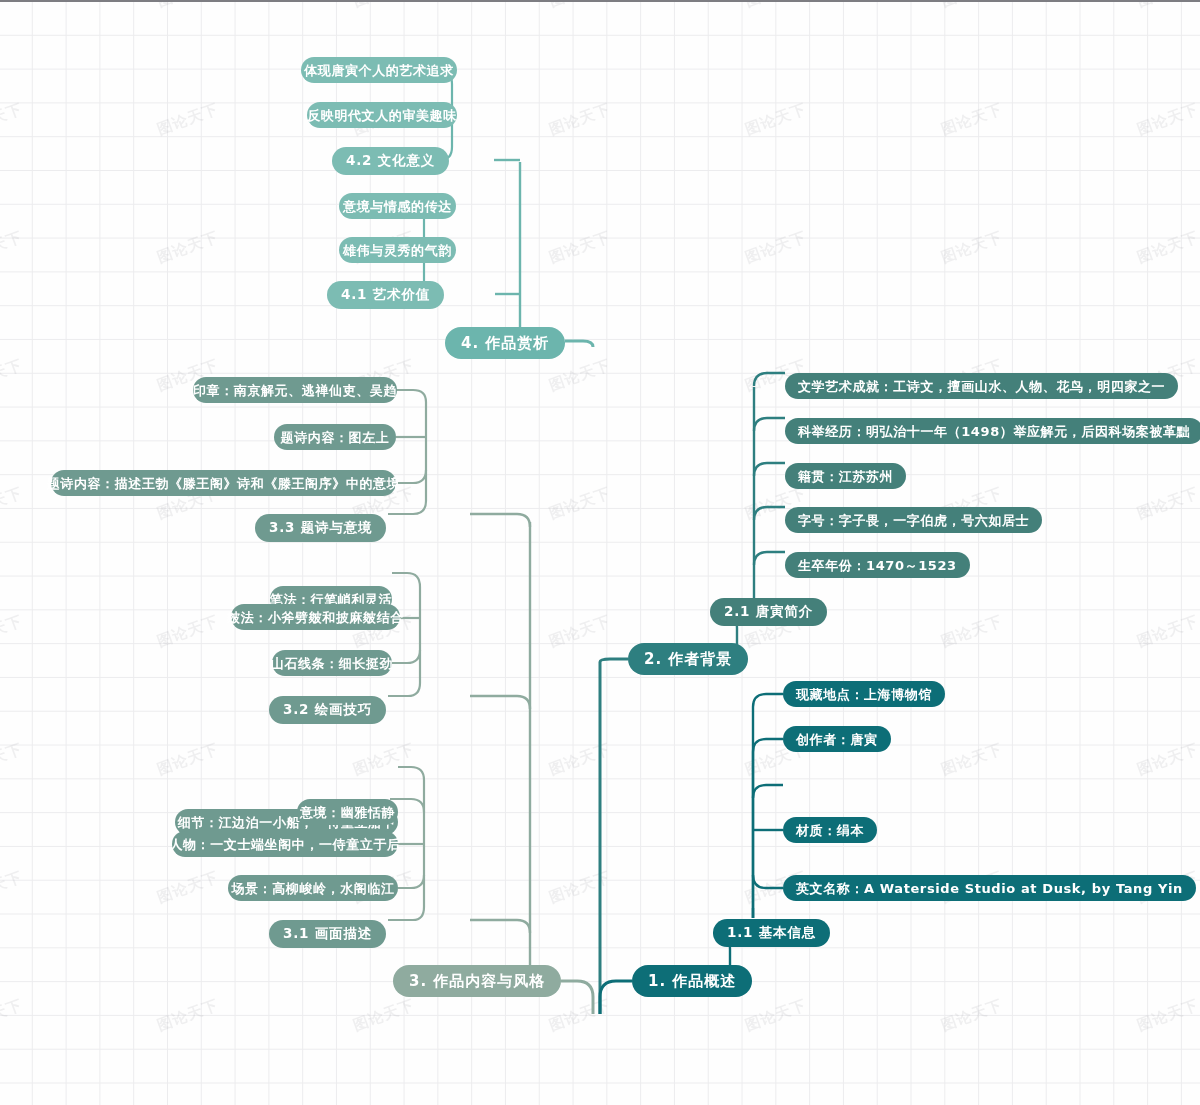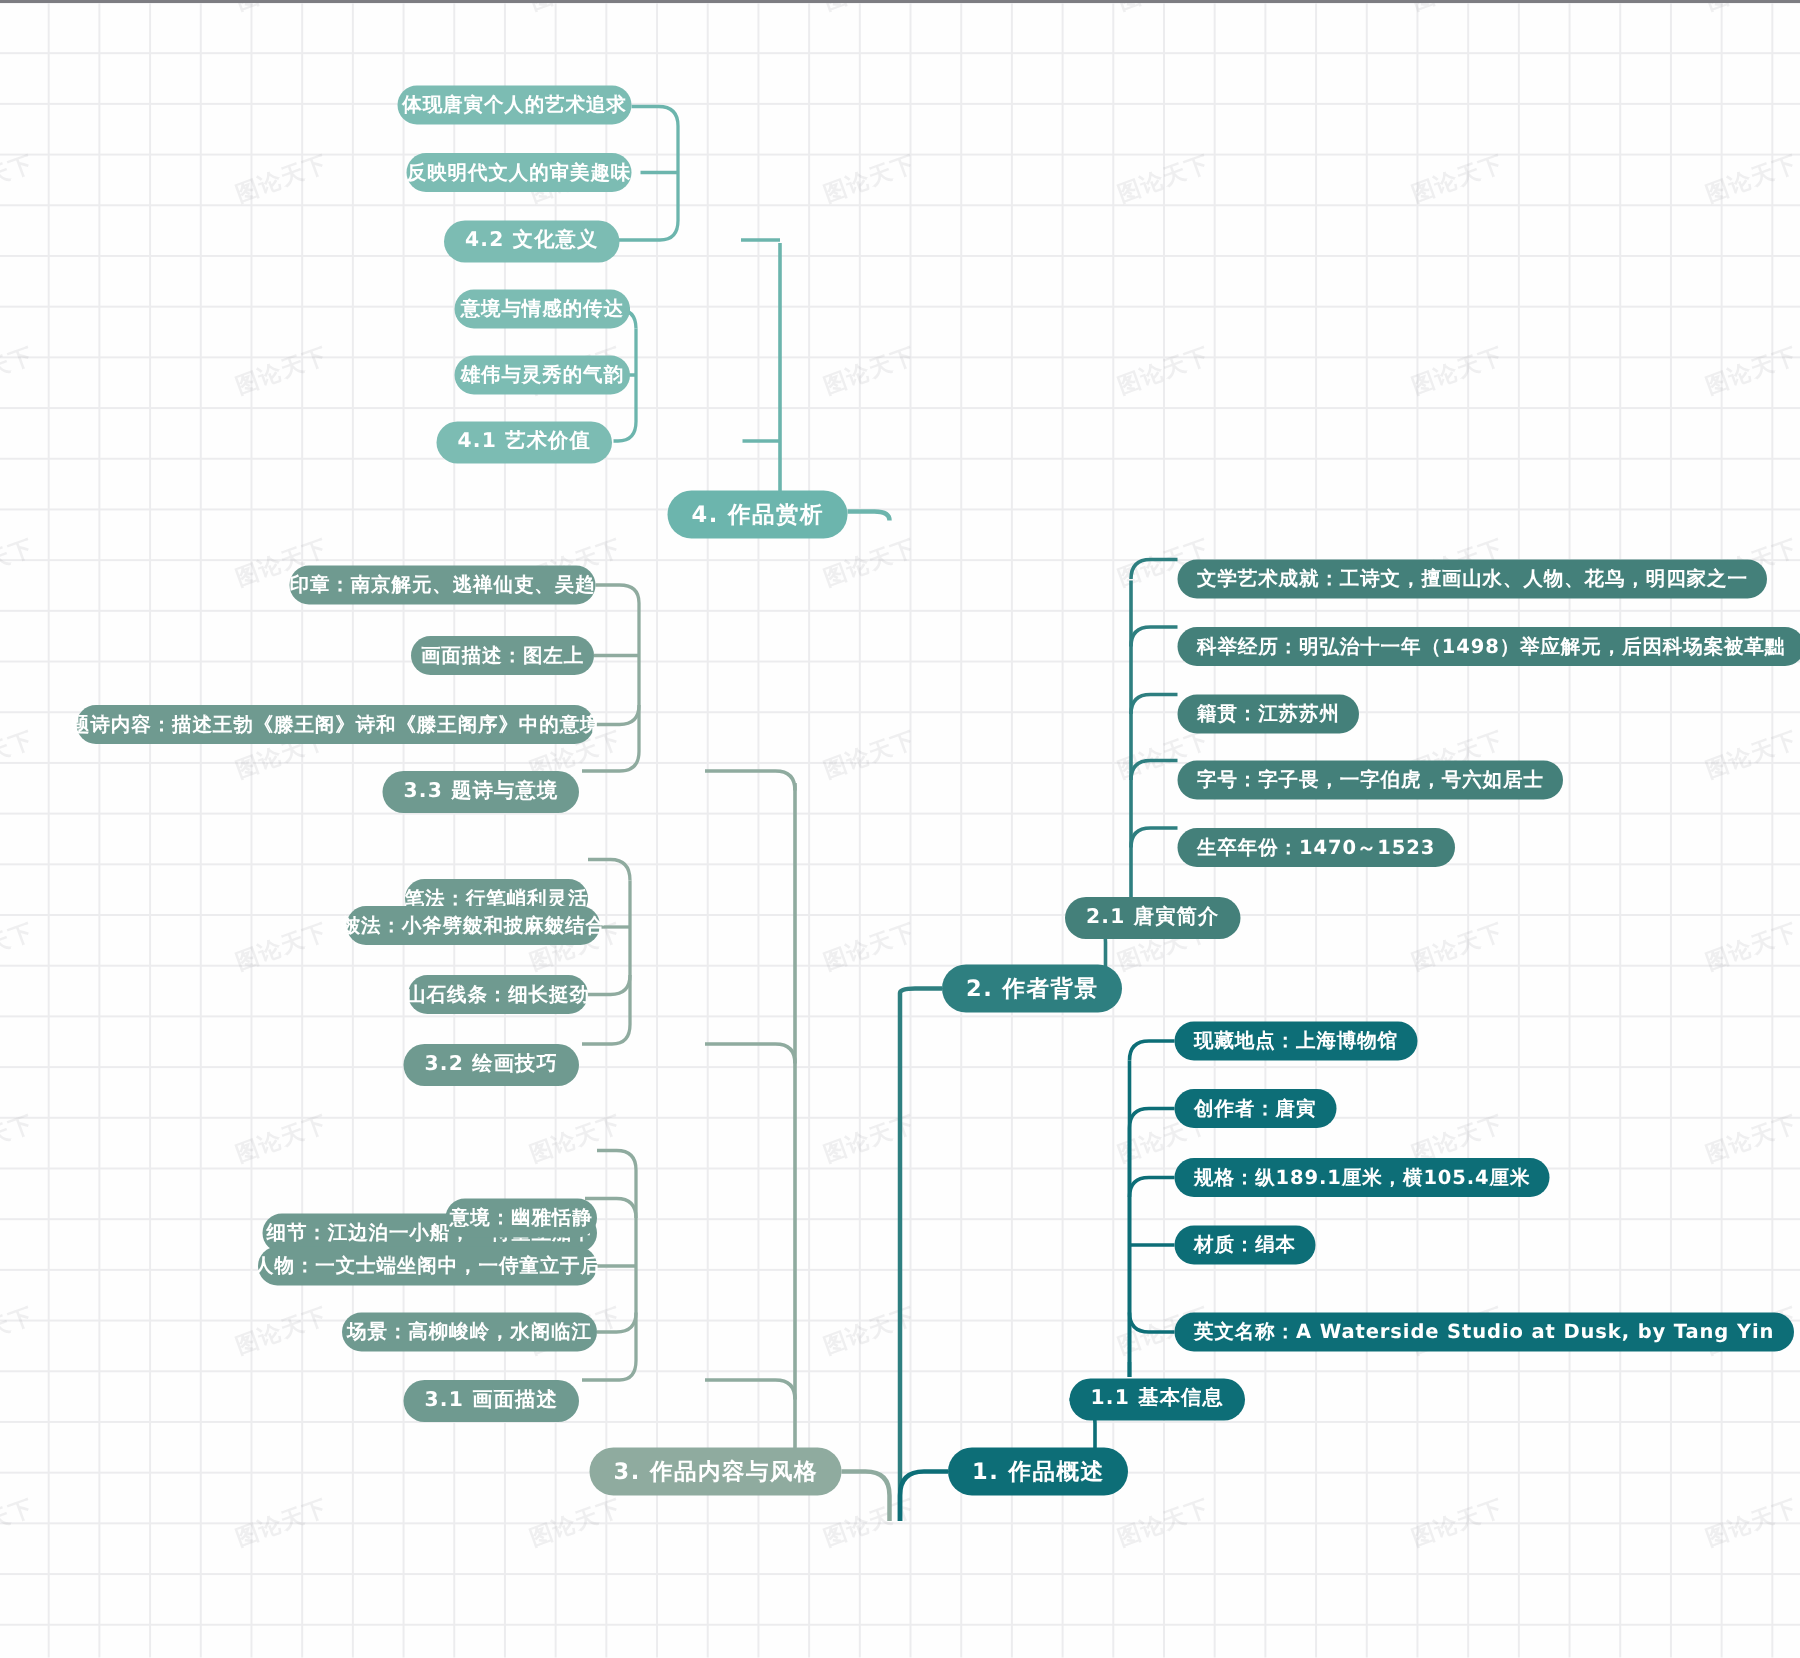--- a/index.html
+++ b/index.html
@@ -80,21 +80,21 @@
     padding:0 13px;
     letter-spacing:.6px;
   }
   
   .c-teal-dark{background:#0d6e77;}
   .c-teal-mid {background:#2e7f80;}
   .c-sage-dark{background:#44807a;}
   .c-sage-lt  {background:#6f9a90;}
   .c-sage-pale{background:#8fab9f;}
   .c-mint     {background:#6cb5ad;}
-  .c-mint-lt  {background:#7cbcb3;}
+  .c-mint-lt  {background:#7cbcb3;margin-left:36px;}
 </style>
 </head>
 <body>
 
 <div id="canvas">
 
   <div id="wm">
       <div class="wm" style="left: -40px; top: -20px;">图论天下</div>
       <div class="wm" style="left: 156px; top: -20px;">图论天下</div>
       <div class="wm" style="left: 352px; top: -20px;">图论天下</div>
@@ -231,21 +231,20 @@
     <path d="M 408 158 L 440 158 Q 452 158 452 145 L 452 82" stroke="#6cb5ad" stroke-width="2.2" fill="none"></path>
     <path d="M 452 82 Q 452 69 439 69 L 421 69" stroke="#6cb5ad" stroke-width="2.2" fill="none"></path>
     <path d="M 452 113 Q 452 113 439 113 L 427 113" stroke="#6cb5ad" stroke-width="2.2" fill="none"></path>
   </svg>
 
 
   <div class="node n-main c-teal-dark" style="left:632px;top:963px;">1. 作品概述</div>
   <div class="node n-sub c-teal-dark" style="left:713px;top:917px;">1.1 基本信息</div>
   <div class="node n-leaf c-teal-dark" style="left:783px;top:679px;">现藏地点：上海博物馆</div>
   <div class="node n-leaf c-teal-dark" style="left:783px;top:724px;">创作者：唐寅</div>
-  <div class="node n-leaf c-teal-dark" style="left:783px;top:770px;">规格：纵189.1厘米，横105.4厘米</div>
   <div class="node n-leaf c-teal-dark" style="left:783px;top:815px;">材质：绢本</div>
   <div class="node n-leaf c-teal-dark" style="left:783px;top:873px;">英文名称：A Waterside Studio at Dusk, by Tang Yin</div>
 
   <div class="node n-main c-teal-mid" style="left:628px;top:641px;">2. 作者背景</div>
   <div class="node n-sub c-sage-dark" style="left:710px;top:596px;">2.1 唐寅简介</div>
   <div class="node n-leaf c-sage-dark" style="left:785px;top:371px;">文学艺术成就：工诗文，擅画山水、人物、花鸟，明四家之一</div>
   <div class="node n-leaf c-sage-dark" style="left:785px;top:416px;">科举经历：明弘治十一年（1498）举应解元，后因科场案被革黜</div>
   <div class="node n-leaf c-sage-dark" style="left:785px;top:461px;">籍贯：江苏苏州</div>
   <div class="node n-leaf c-sage-dark" style="left:785px;top:505px;">字号：字子畏，一字伯虎，号六如居士</div>
   <div class="node n-leaf c-sage-dark" style="left:785px;top:550px;">生卒年份：1470～1523</div>
@@ -258,21 +257,21 @@
   <div class="node n-leaf c-sage-lt" style="left:172px;top:829px;width:226px;">人物：一文士端坐阁中，一侍童立于后</div>
   <div class="node n-leaf c-sage-lt" style="left:228px;top:873px;width:170px;">场景：高柳峻岭，水阁临江</div>
 
   <div class="node n-sub c-sage-lt" style="left: 269px; top: 694px;">3.2 绘画技巧</div>
   <div class="node n-leaf c-sage-lt" style="left:270px;top:584px;width:122px;">笔法：行笔峭利灵活</div>
   <div class="node n-leaf c-sage-lt" style="left:231px;top:602px;width:169px;">皴法：小斧劈皴和披麻皴结合</div>
   <div class="node n-leaf c-sage-lt" style="left:272px;top:648px;width:120px;">山石线条：细长挺劲</div>
 
   <div class="node n-sub c-sage-lt" style="left: 255px; top: 512px;">3.3 题诗与意境</div>
   <div class="node n-leaf c-sage-lt" style="left:193px;top:375px;width:204px;">印章：南京解元、逃禅仙吏、吴趋</div>
-  <div class="node n-leaf c-sage-lt" style="left:274px;top:422px;width:122px;">画面描述：图左上</div>
+  <div class="node n-leaf c-sage-lt" style="left:274px;top:422px;width:122px;">题诗内容：图左上</div>
   <div class="node n-leaf c-sage-lt" style="left:51px;top:468px;width:345px;">题诗内容：描述王勃《滕王阁》诗和《滕王阁序》中的意境</div>
 
   <div class="node n-main c-mint" style="left: 445px; top: 325px; right: auto;">4. 作品赏析</div>
 
   <div class="node n-sub c-mint-lt" style="left: 291px; top: 279px;">4.1 艺术价值</div>
   <div class="node n-leaf c-mint-lt" style="left:303px;top:191px;width:117px;">意境与情感的传达</div>
   <div class="node n-leaf c-mint-lt" style="left:303px;top:235px;width:117px;">雄伟与灵秀的气韵</div>
 
   <div class="node n-sub c-mint-lt" style="left: 296px; top: 145px;">4.2 文化意义</div>
   <div class="node n-leaf c-mint-lt" style="left:265px;top:55px;width:156px;">体现唐寅个人的艺术追求</div>

